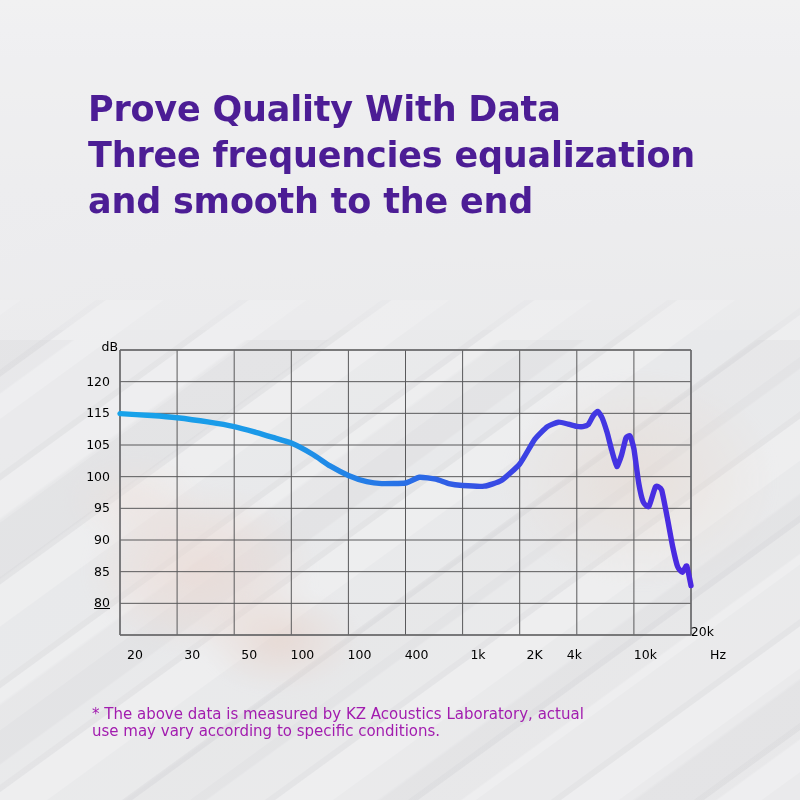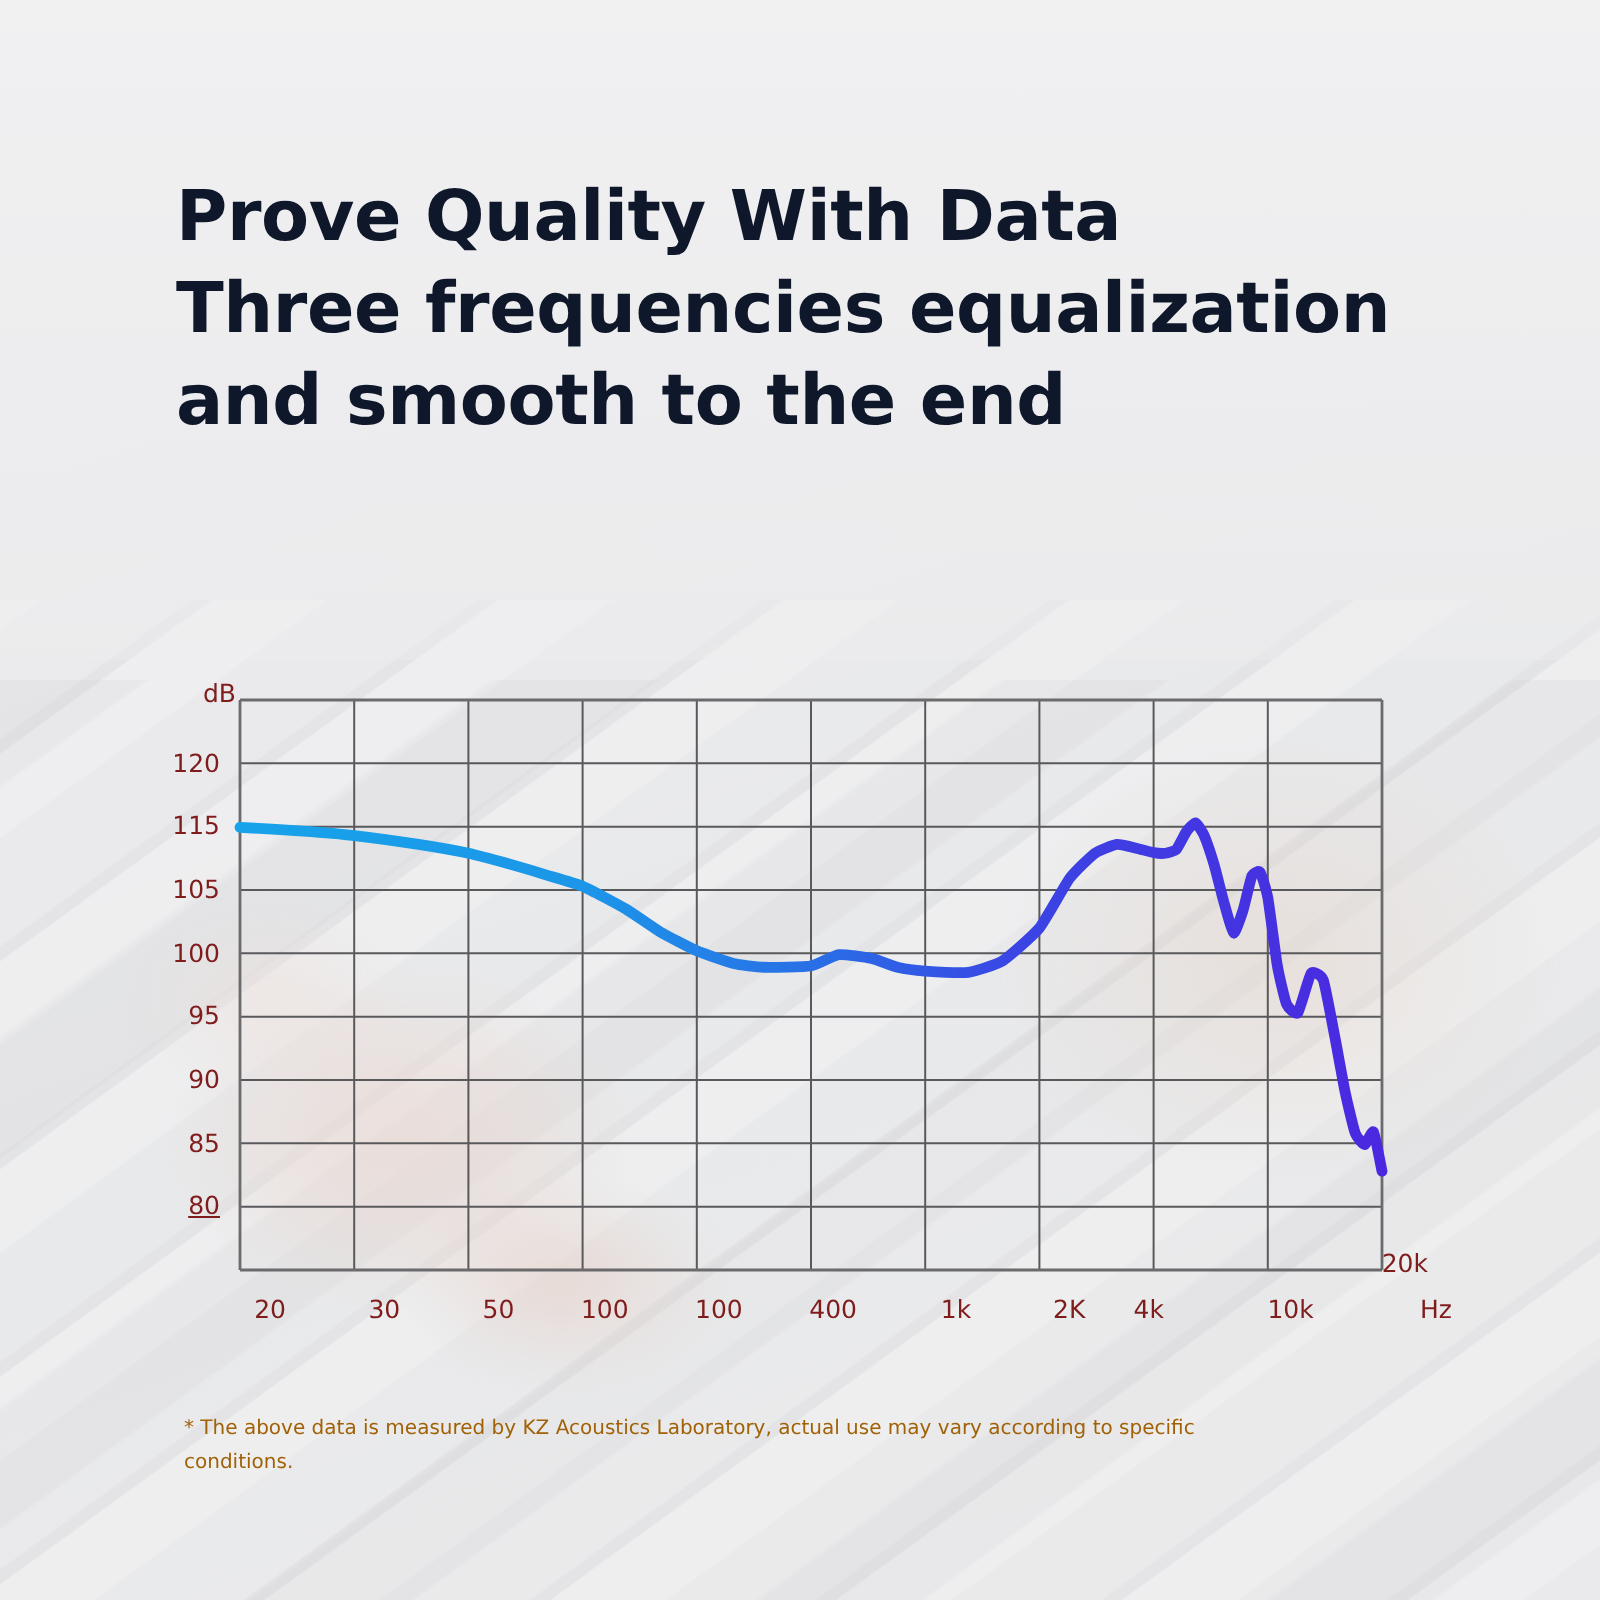--- a/index.html
+++ b/index.html
@@ -91,21 +91,21 @@
     inset: 0;
     background: rgba(236,237,238,0.42);
   }
 
   
   .headline {
     position: absolute;
     left: 88px;
     top: 86px;
     width: 660px;
-    color: #0f172a;
+    color: #4c1d95;
     font-size: 35px;
     line-height: 46px;
     font-weight: bold;
     letter-spacing: -0.2px;
     white-space: pre-line;
   }
 
   
   .chart-wrap {
     position: absolute;
@@ -115,42 +115,42 @@
     height: 800px;
   }
   .chart-svg {
     position: absolute;
     left: 0;
     top: 0;
   }
 
   .axis-label {
     position: absolute;
-    color: #7f1d1d;
+    color: #000000;
     font-size: 12.5px;
     font-family: "DejaVu Sans", sans-serif;
     white-space: nowrap;
   }
   .y-label {
     text-align: right;
     width: 44px;
   }
   .x-label {
     text-align: right;
     width: 46px;
   }
 
   
   .footnote {
     position: absolute;
     left: 92px;
     top: 706px;
     width: 520px;
-    color: #a16207;
-    font-size: 10px;
+    color: #a21caf;
+    font-size: 15px;
     line-height: 17px;
   }
 </style>
 </head>
 <body>
 
 <div id="page">
 
   <div class="bg-layer bg-base"></div>
   <div class="bg-layer bg-keys"></div>

